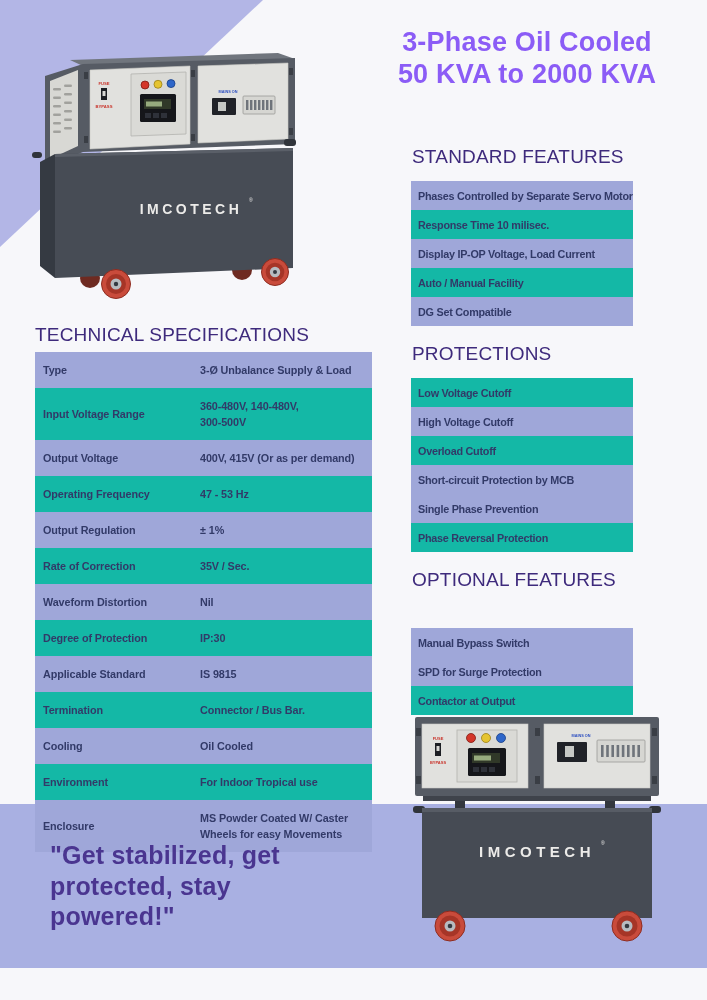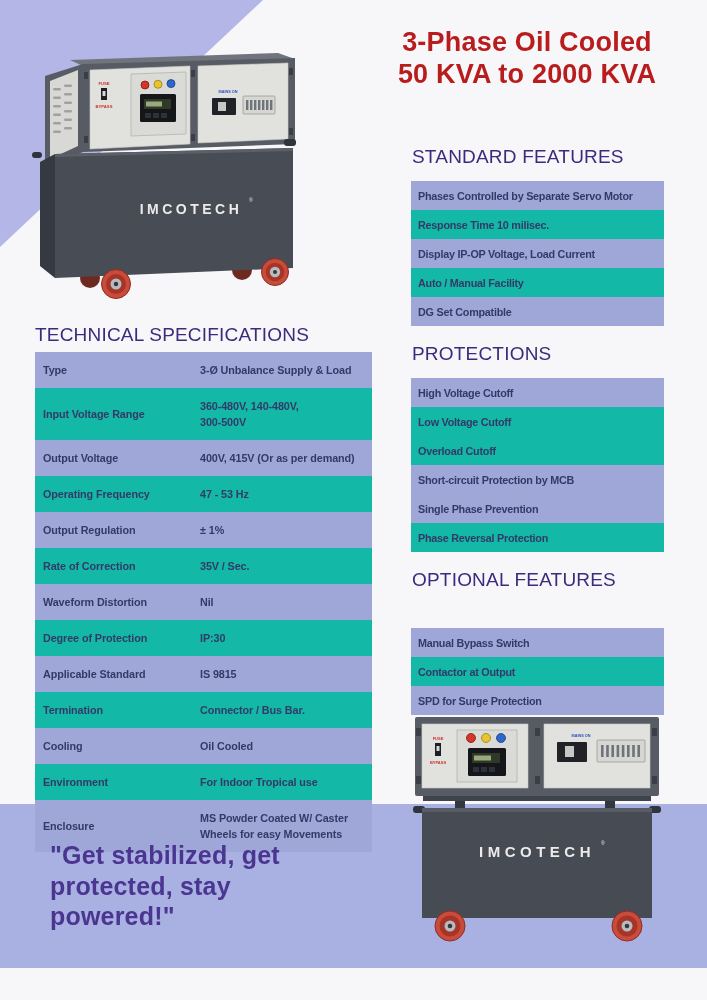--- a/index.html
+++ b/index.html
@@ -12,32 +12,32 @@
     position:absolute;left:0;top:0;width:263px;height:247px;
     background:#b3b6e6;
     clip-path:polygon(0 0,100% 0,0 100%);
   }
   .bottom-band{
     position:absolute;left:0;top:804px;width:707px;height:164px;
     background:#a9b0e2;
   }
   .page-title{
     position:absolute;left:352px;top:26px;width:350px;
-    text-align:center;font-size:27px;font-weight:bold;color:#b91c1c;
+    text-align:center;font-size:27px;font-weight:bold;color:#8b5cf6;
     line-height:1.2;letter-spacing:0.2px;
   }
   .section-heading{
     position:absolute;font-size:19px;font-weight:normal;color:#3e2a7c;
     letter-spacing:0.2px;white-space:nowrap;
   }
   #h-specs{left:35px;top:324px;}
   #h-standard{left:412px;top:146px;}
   #h-protections{left:412px;top:343px;}
   #h-optional{left:412px;top:569px;}
-  .feature-list{position:absolute;left:411px;width:253px;border-radius:8px;}
+  .feature-list{position:absolute;left:411px;width:222px;border-radius:8px;}
   #list-standard{top:181px;}
   #list-protections{top:378px;}
   #list-optional{top:628px;}
   .feature-row{
     height:29px;display:flex;align-items:center;
     padding:0 7px;box-sizing:border-box;
     font-size:10.8px;font-weight:bold;color:#323a68;
     letter-spacing:-0.25px;white-space:nowrap;overflow:hidden;
   }
   .dark{background:#9fa7d9;}
@@ -180,26 +180,26 @@
       </div>
 
       <div class="feature-row dark">
         <span>DG Set Compatible</span>
       </div>
     </div>
 
   <div id="h-protections" class="section-heading">PROTECTIONS</div>
   <div id="list-protections" class="feature-list">
 
+      <div class="feature-row light">
+        <span>Low Voltage Cutoff</span>
+      </div>
+
       <div class="feature-row dark">
         <span>High Voltage Cutoff</span>
-      </div>
-
-      <div class="feature-row light">
-        <span>Low Voltage Cutoff</span>
       </div>
 
       <div class="feature-row light">
         <span>Overload Cutoff</span>
       </div>
 
       <div class="feature-row dark">
         <span>Short-circuit Protection by MCB</span>
       </div>
 
@@ -212,26 +212,26 @@
       </div>
     </div>
 
   <div id="h-optional" class="section-heading">OPTIONAL FEATURES</div>
   <div id="list-optional" class="feature-list">
 
       <div class="feature-row dark">
         <span>Manual Bypass Switch</span>
       </div>
 
+      <div class="feature-row dark">
+        <span>SPD for Surge Protection</span>
+      </div>
+
       <div class="feature-row light">
         <span>Contactor at Output</span>
-      </div>
-
-      <div class="feature-row dark">
-        <span>SPD for Surge Protection</span>
       </div>
     </div>
 
   <div id="h-specs" class="section-heading">TECHNICAL SPECIFICATIONS</div>
   <div class="spec-table">
 
       <div class="spec-row dark">
         <span class="spec-label">Type</span>
         <span class="spec-value">3-Ø Unbalance Supply &amp; Load</span>
       </div>

